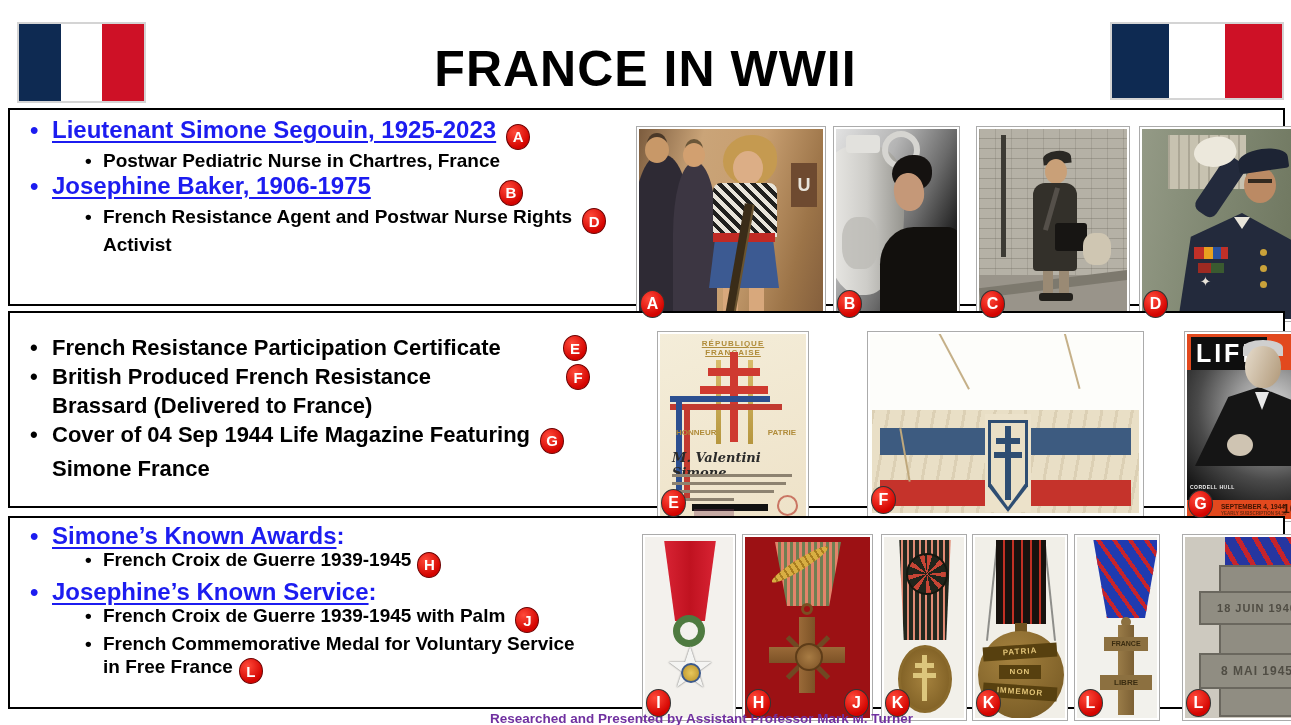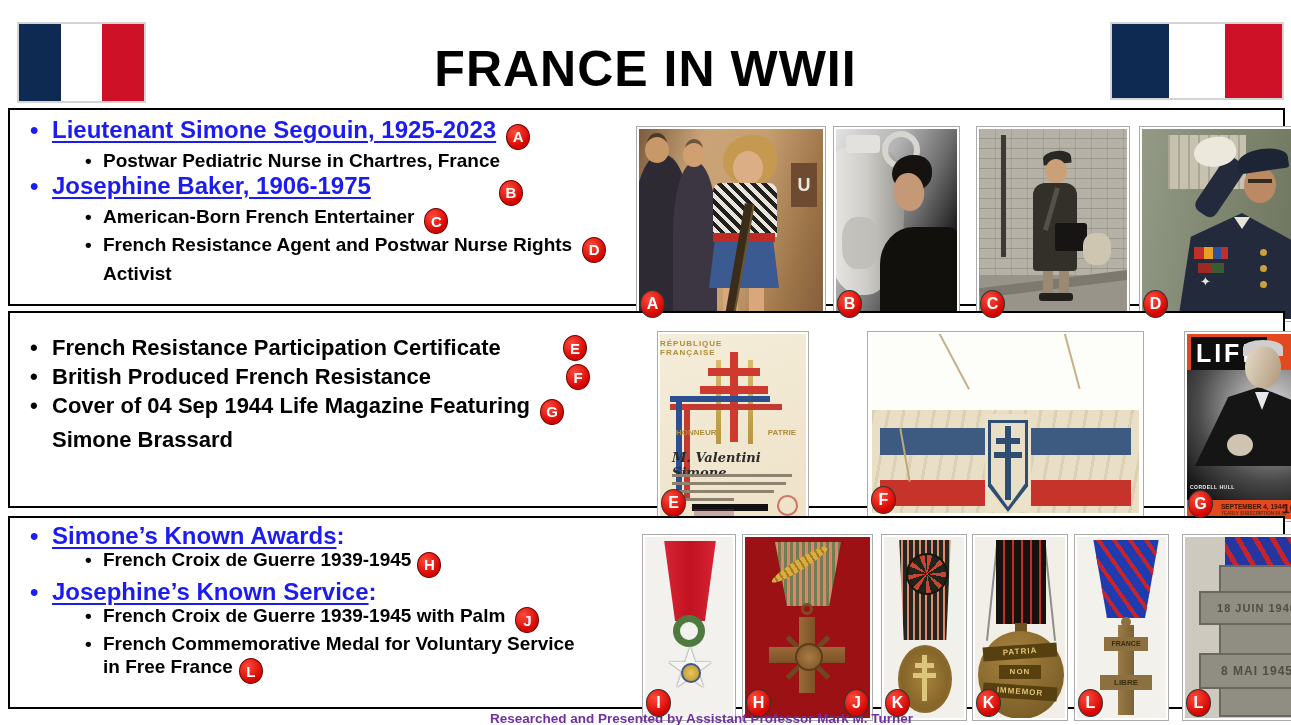--- a/index.html
+++ b/index.html
@@ -64,21 +64,21 @@
   .pB{left:793px;top:110px;width:127px;height:196px;}
   .pC{left:936px;top:110px;width:154px;height:196px;}
   .pD{left:1099px;top:110px;width:184px;height:196px;}
   .pE{left:617px;top:315px;width:152px;height:190px;}
   .pF{left:827px;top:315px;width:277px;height:187px;}
   .pG{left:1144px;top:315px;width:142px;height:191px;}
   .m1{left:602px;top:518px;width:94px;height:187px;}
   .m2{left:702px;top:518px;width:131px;height:187px;}
   .m3{left:841px;top:518px;width:86px;height:187px;}
   .m4{left:932px;top:518px;width:96px;height:187px;}
-  .m5{left:1034px;top:518px;width:95px;height:187px;}
+  .m5{left:1034px;top:518px;width:86px;height:187px;}
   .m6{left:1142px;top:518px;width:143px;height:187px;}
 
   
   .artA{background:linear-gradient(105deg,#7c5c3e 0%,#caa478 28%,#c79e70 55%,#9c7448 82%,#835e3c 100%);}
   .artA .man1{left:-6px;top:26px;width:58px;height:166px;background:#2e2a34;border-radius:45% 45% 0 0;}
   .artA .man2{left:34px;top:34px;width:44px;height:158px;background:#3c3642;border-radius:45% 45% 0 0;}
   .artA .head1{left:6px;top:8px;width:24px;height:26px;background:#c89868;border-radius:50%;box-shadow:0 -6px 0 -2px #4a3828;}
   .artA .head2{left:44px;top:14px;width:22px;height:24px;background:#d2a070;border-radius:50%;box-shadow:0 -6px 0 -2px #6a5638;}
   .artA .poster{right:6px;top:34px;width:26px;height:44px;background:#6e4a30;color:#e9e5dc;font-size:18px;text-align:center;line-height:44px;}
   .artA .hair{left:84px;top:6px;width:54px;height:50px;background:#c59a50;border-radius:55% 45% 50% 50%;}
@@ -125,21 +125,21 @@
   .artD .face{left:102px;top:38px;width:32px;height:36px;background:#bb8a64;border-radius:50%;}
   .artD .specs{left:106px;top:50px;width:24px;height:4px;background:#332a20;}
   .artD .cap{left:96px;top:20px;width:50px;height:22px;background:#1d2434;border-radius:50% 50% 10% 10%;transform:rotate(-8deg);}
   .artD .rib1{left:52px;top:118px;width:34px;height:12px;background:linear-gradient(90deg,#c03028 0 30%,#e8a020 30% 55%,#2a52a0 55% 80%,#c03028 80%);}
   .artD .rib2{left:56px;top:134px;width:26px;height:10px;background:linear-gradient(90deg,#9c2a22 0 50%,#3a5a30 50%);}
   .artD .star{left:58px;top:146px;width:14px;height:14px;color:#e8e4da;font-size:13px;line-height:14px;}
   .artD .btn{left:118px;top:120px;width:7px;height:7px;background:#caa23a;border-radius:50%;box-shadow:0 16px 0 #caa23a,0 32px 0 #caa23a;}
 
   
   .artE{background:linear-gradient(160deg,#f4edd9,#eee2c8);}
-  .artE .hdr{left:0;right:0;top:5px;text-align:left;color:#b08c3a;font-size:8px;letter-spacing:1px;line-height:9px;}
+  .artE .hdr{left:0;right:0;top:5px;text-align:center;color:#b08c3a;font-size:8px;letter-spacing:1px;line-height:9px;text-decoration:underline;}
   .artE .lcrossV{left:70px;top:18px;width:8px;height:90px;background:#cf3a30;}
   .artE .lcrossH1{left:48px;top:34px;width:52px;height:8px;background:#cf3a30;}
   .artE .lcrossH2{left:40px;top:52px;width:68px;height:8px;background:#cf3a30;}
   .artE .sw1,.artE .sw2{top:26px;width:5px;height:84px;background:linear-gradient(#d8bc6a,#b6963e);}
   .artE .sw1{left:56px;}.artE .sw2{left:88px;}
   .artE .ribBh{left:10px;top:62px;width:100px;height:6px;background:#2c4f90;}
   .artE .ribRh{left:10px;top:70px;width:112px;height:6px;background:#c23a30;}
   .artE .ribBv{left:16px;top:62px;width:6px;height:96px;background:#2c4f90;}
   .artE .ribRv{left:24px;top:70px;width:6px;height:96px;background:#c23a30;}
   .artE .hon{left:16px;top:94px;color:#b08c3a;font-size:8px;}
@@ -265,23 +265,20 @@
       <div class="li l1 h">
         <span class="hlink">Lieutenant Simone Segouin, 1925-2023</span><span class="badge">A</span>
       </div>
       <div class="li l2 s">
         <span>Postwar Pediatric Nurse in Chartres, France</span>
       </div>
       <div class="li l1 h">
         <span class="hlink">Josephine Baker, 1906-1975</span><span class="badge bB">B</span>
       </div>
       <div class="li l2 s">
-        <span>American-Born French Entertainer</span><span class="badge">C</span>
-      </div>
-      <div class="li l2 s">
         <span>French Resistance Agent and Postwar Nurse Rights</span><span class="badge">D</span>
         <span class="cont">Activist</span>
       </div>
     </div>
   </section>
 
   <figure class="ph pA">
     <div class="art artA">
       <div class="man1"></div>
         <div class="man2"></div>
@@ -349,24 +346,25 @@
     <span class="ibadge">D</span>
   </figure>
 
   <section class="panel p2">
     <div class="txt">
       <div class="li l1 m2t">
         <span>French Resistance Participation Certificate</span>
       </div>
       <div class="li l1 m2t">
         <span>British Produced French Resistance</span>
+        <span class="cont">Brassard (Delivered to France)</span>
       </div>
       <div class="li l1 m2t">
         <span>Cover of 04 Sep 1944 Life Magazine Featuring</span><span class="badge">G</span>
-        <span class="cont">Simone Brassard</span>
+        <span class="cont">Simone France</span>
       </div>
     </div>
     <span class="badge badge-abs bE">E</span>
     <span class="badge badge-abs bF">F</span>
   </section>
 
   <figure class="ph pE">
     <div class="art artE">
       <div class="hdr">
         <span>RÉPUBLIQUE</span><br>

